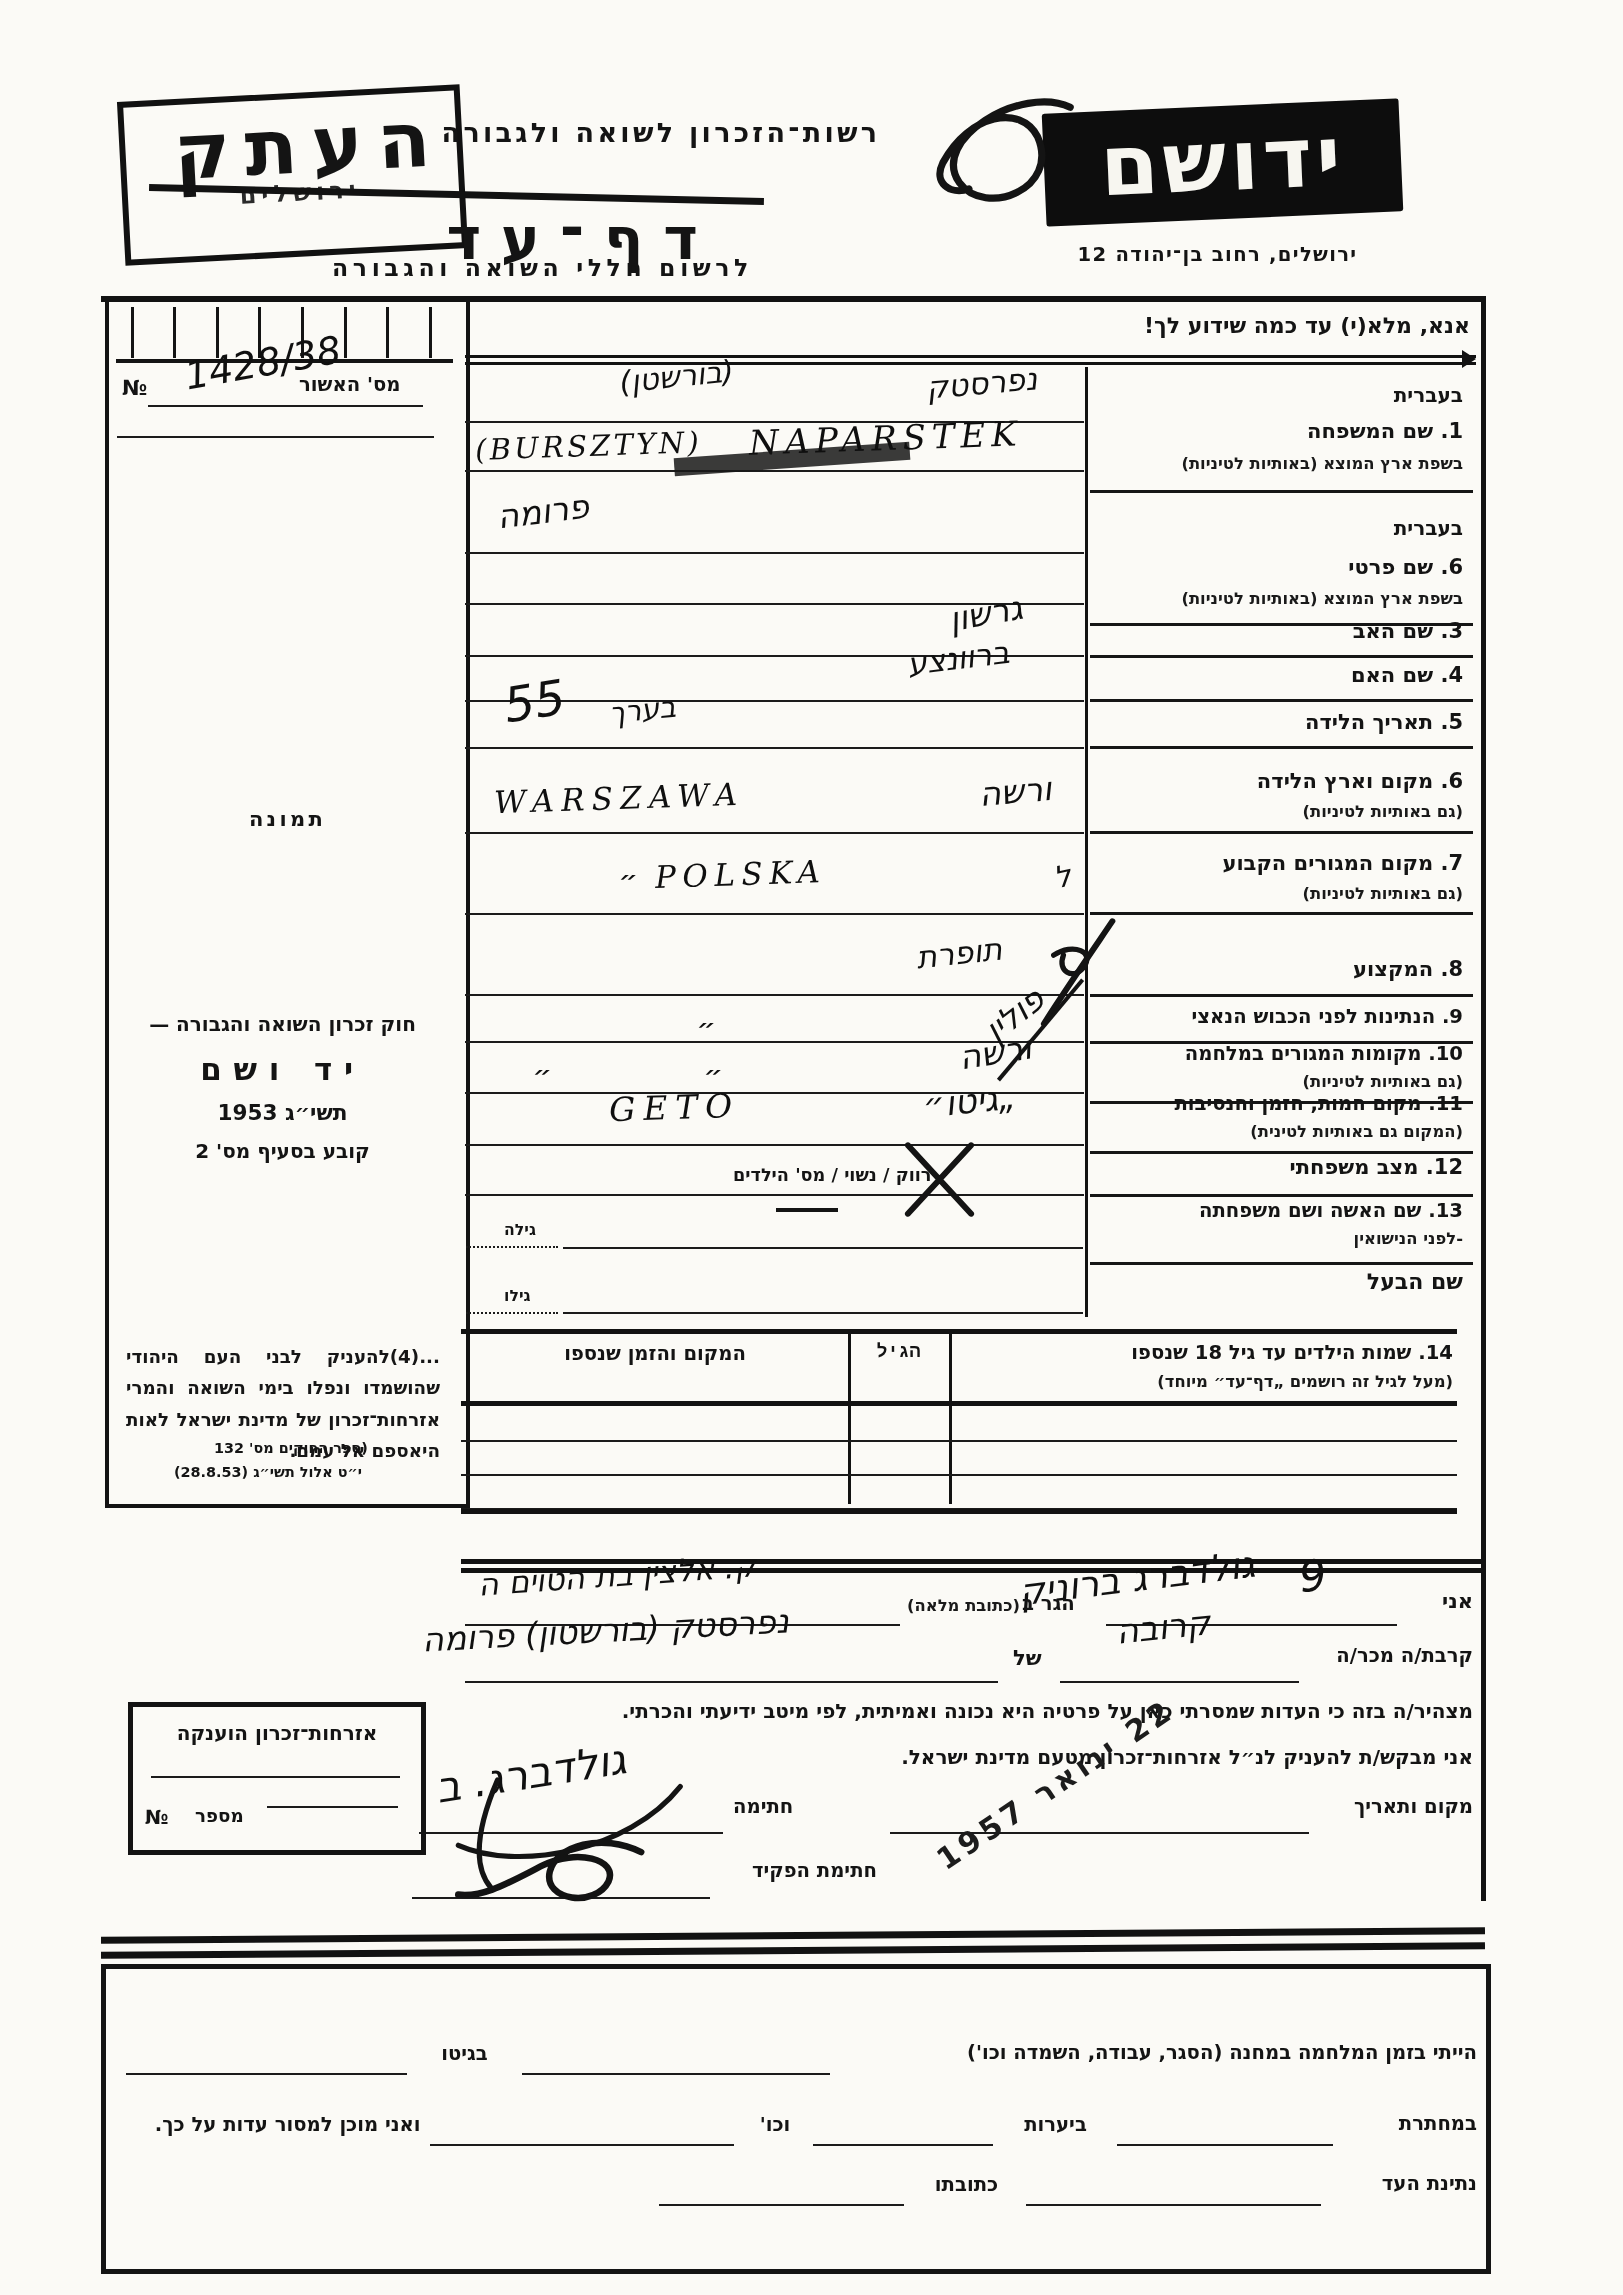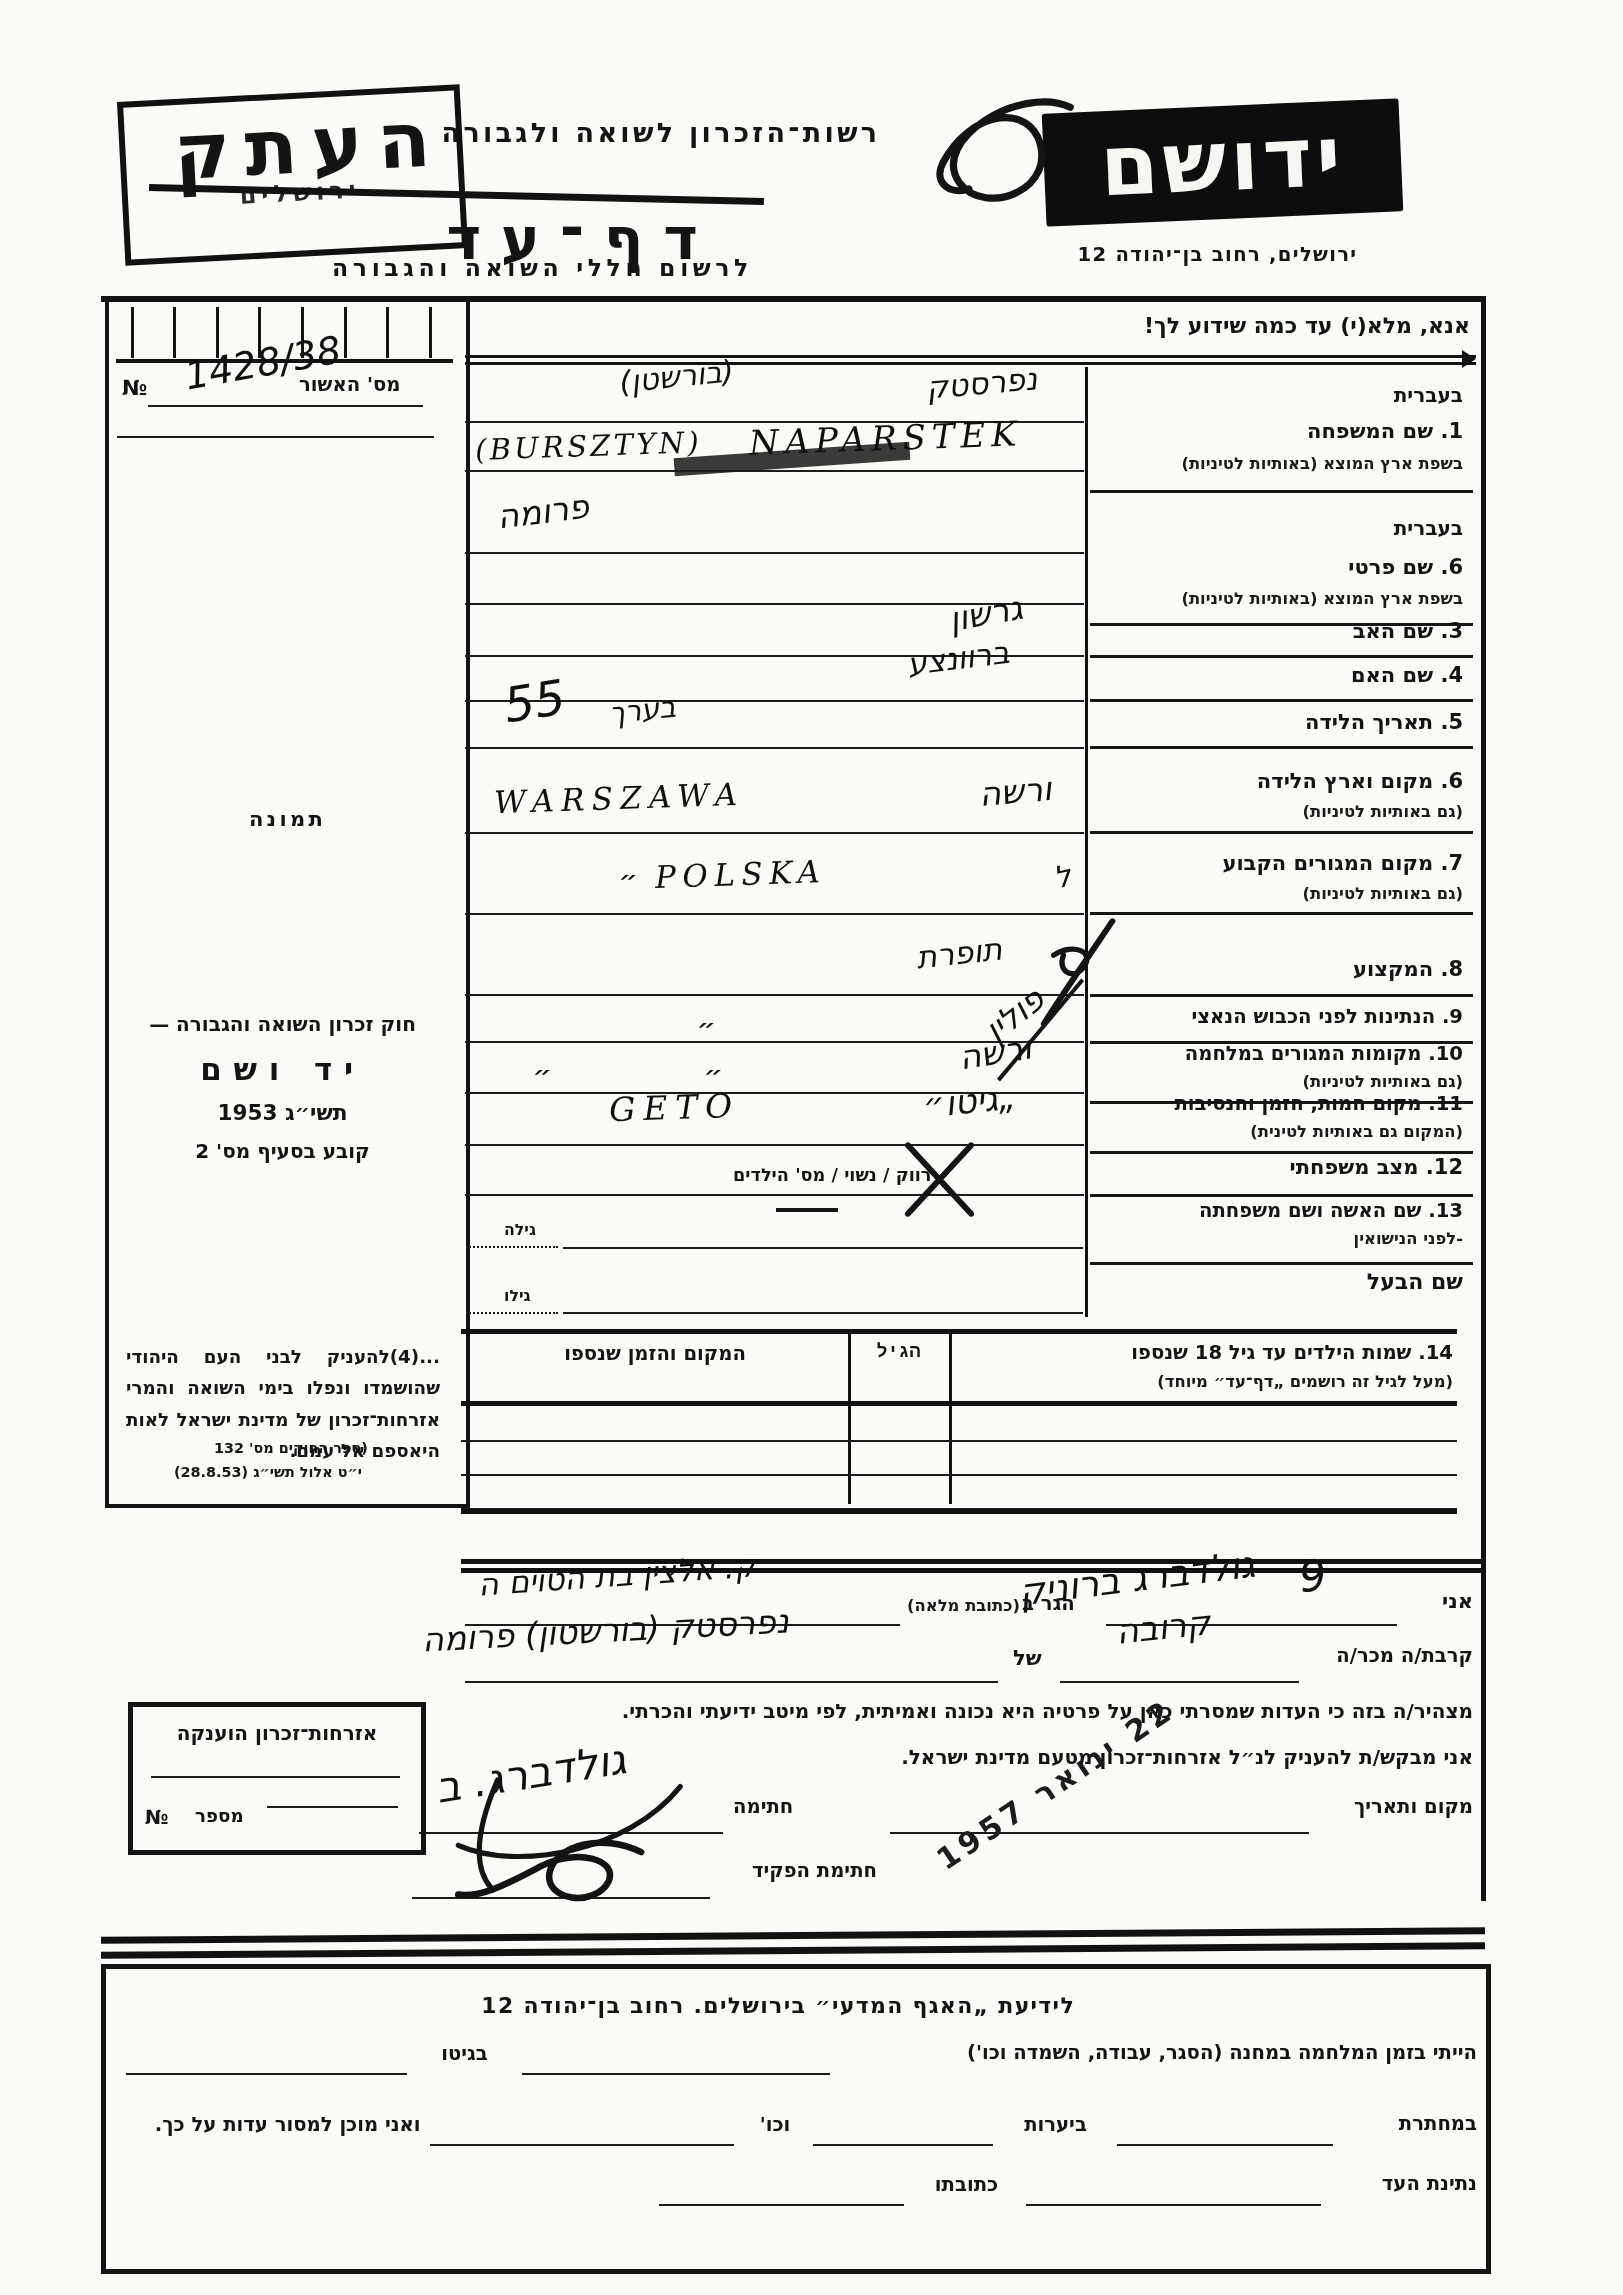--- a/index.html
+++ b/index.html
@@ -256,21 +256,20 @@
     <div class="ln" style="position:absolute;left:18.3px;top:47px;width:249px;height:22px;"></div>
     <div class="ln" style="position:absolute;left:134px;top:77px;width:131px;height:22px;"></div>
     <div class="b" style="position:absolute;left:62px;top:98px;font-size:18.3px;">מספר</div>
     <div class="b" style="position:absolute;left:11.8px;top:99px;font-size:19.6px;">№</div>
   </div>
 
   <div class="abs rule" style="left:101px;top:1932px;width:1384px;height:7.2px;transform:rotate(-0.4deg);"></div>
   <div class="abs rule" style="left:101px;top:1947px;width:1384px;height:7.2px;transform:rotate(-0.4deg);"></div>
 
   <div class="abs" style="left:101px;top:1964px;width:1380px;height:300px;border:5.2px solid #141414;">
-    <div class="b right" style="position:absolute;left:118px;top:23.6px;width:851px;font-size:22px;letter-spacing:1.3px;">לידיעת „האגף המדעי״ בירושלים.   רחוב בן־יהודה 12</div>
 
     <div class="b right" style="position:absolute;left:736px;top:72px;width:635px;font-size:19.6px;">הייתי בזמן המלחמה במחנה (הסגר, עבודה, השמדה וכו')</div>
     <div class="ln" style="position:absolute;left:416px;top:80px;width:308px;height:23.6px;"></div>
     <div class="b center" style="position:absolute;left:311px;top:73px;width:95px;font-size:19.6px;">בגיטו</div>
     <div class="ln" style="position:absolute;left:19.6px;top:80px;width:281px;height:23.6px;"></div>
 
     <div class="b right" style="position:absolute;left:1240px;top:143px;width:131px;font-size:19.6px;">במחתרת</div>
     <div class="ln" style="position:absolute;left:1011px;top:151px;width:216px;height:23.6px;"></div>
     <div class="b center" style="position:absolute;left:897px;top:144px;width:105px;font-size:19.6px;">ביערות</div>
     <div class="ln" style="position:absolute;left:707px;top:151px;width:180px;height:23.6px;"></div>

